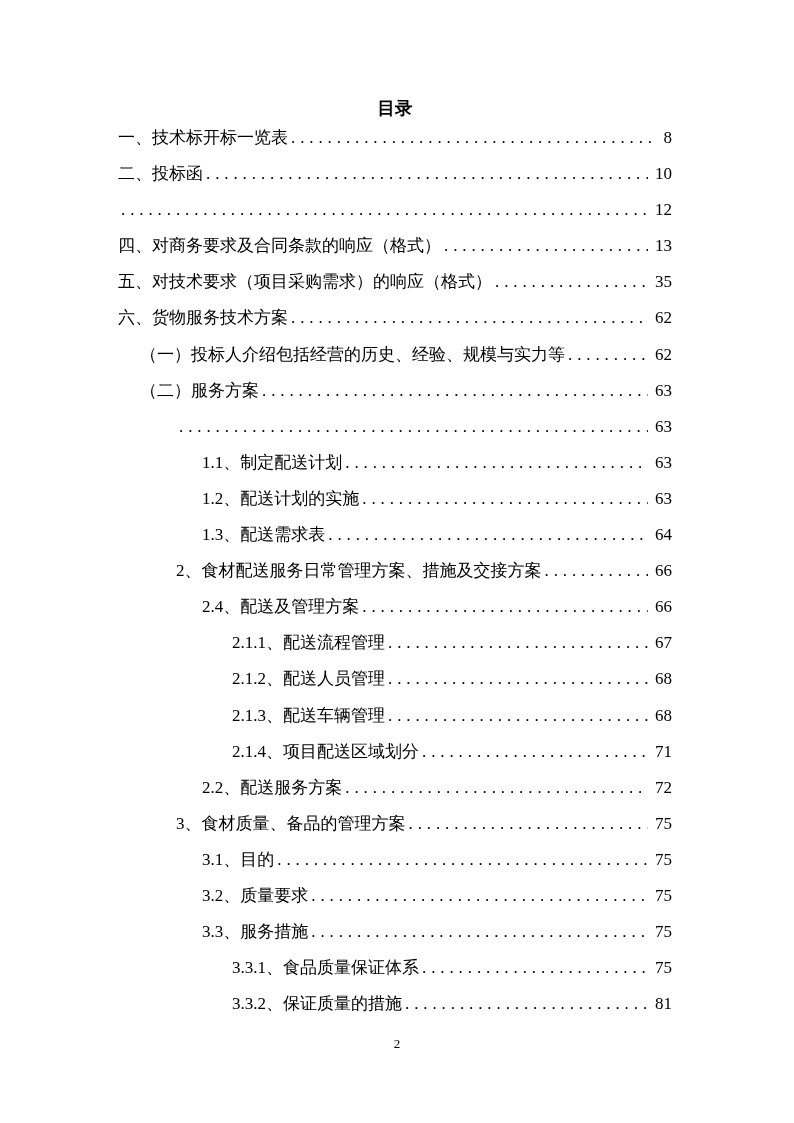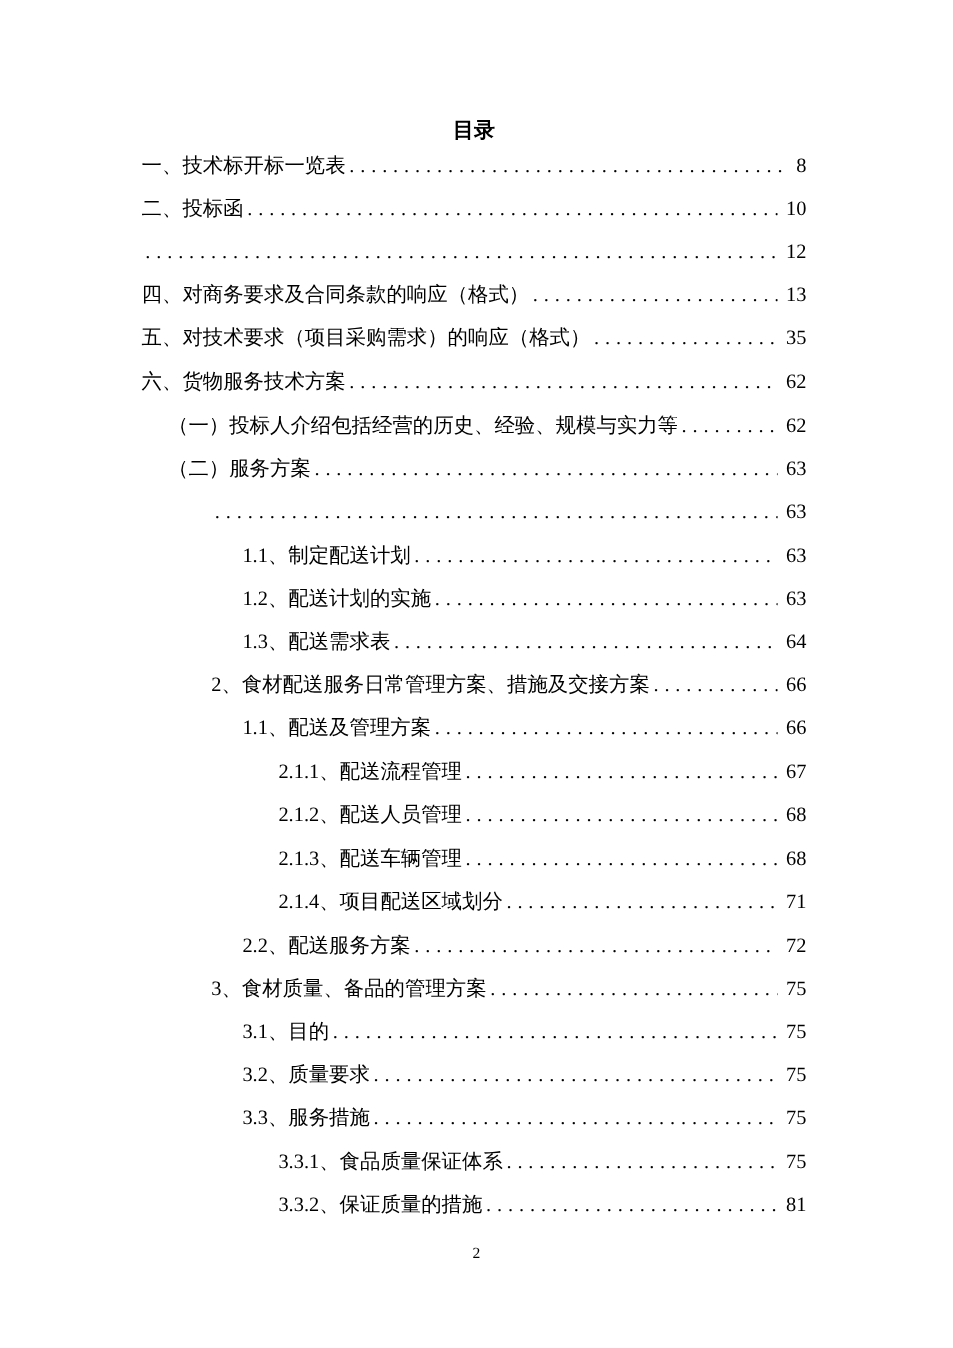--- a/index.html
+++ b/index.html
@@ -122,21 +122,21 @@
         <span class="toc-title">1.3、配送需求表</span>
         <span class="toc-dots">................................................................................................................................................................</span>
         <span class="toc-page">64</span>
       </div>
       <div class="toc-row level-2">
         <span class="toc-title">2、食材配送服务日常管理方案、措施及交接方案</span>
         <span class="toc-dots">................................................................................................................................................................</span>
         <span class="toc-page">66</span>
       </div>
       <div class="toc-row level-3">
-        <span class="toc-title">1.1、配送及管理方案</span>
+        <span class="toc-title">2.4、配送及管理方案</span>
         <span class="toc-dots">................................................................................................................................................................</span>
         <span class="toc-page">66</span>
       </div>
       <div class="toc-row level-4">
         <span class="toc-title">2.1.1、配送流程管理</span>
         <span class="toc-dots">................................................................................................................................................................</span>
         <span class="toc-page">67</span>
       </div>
       <div class="toc-row level-4">
         <span class="toc-title">2.1.2、配送人员管理</span>

